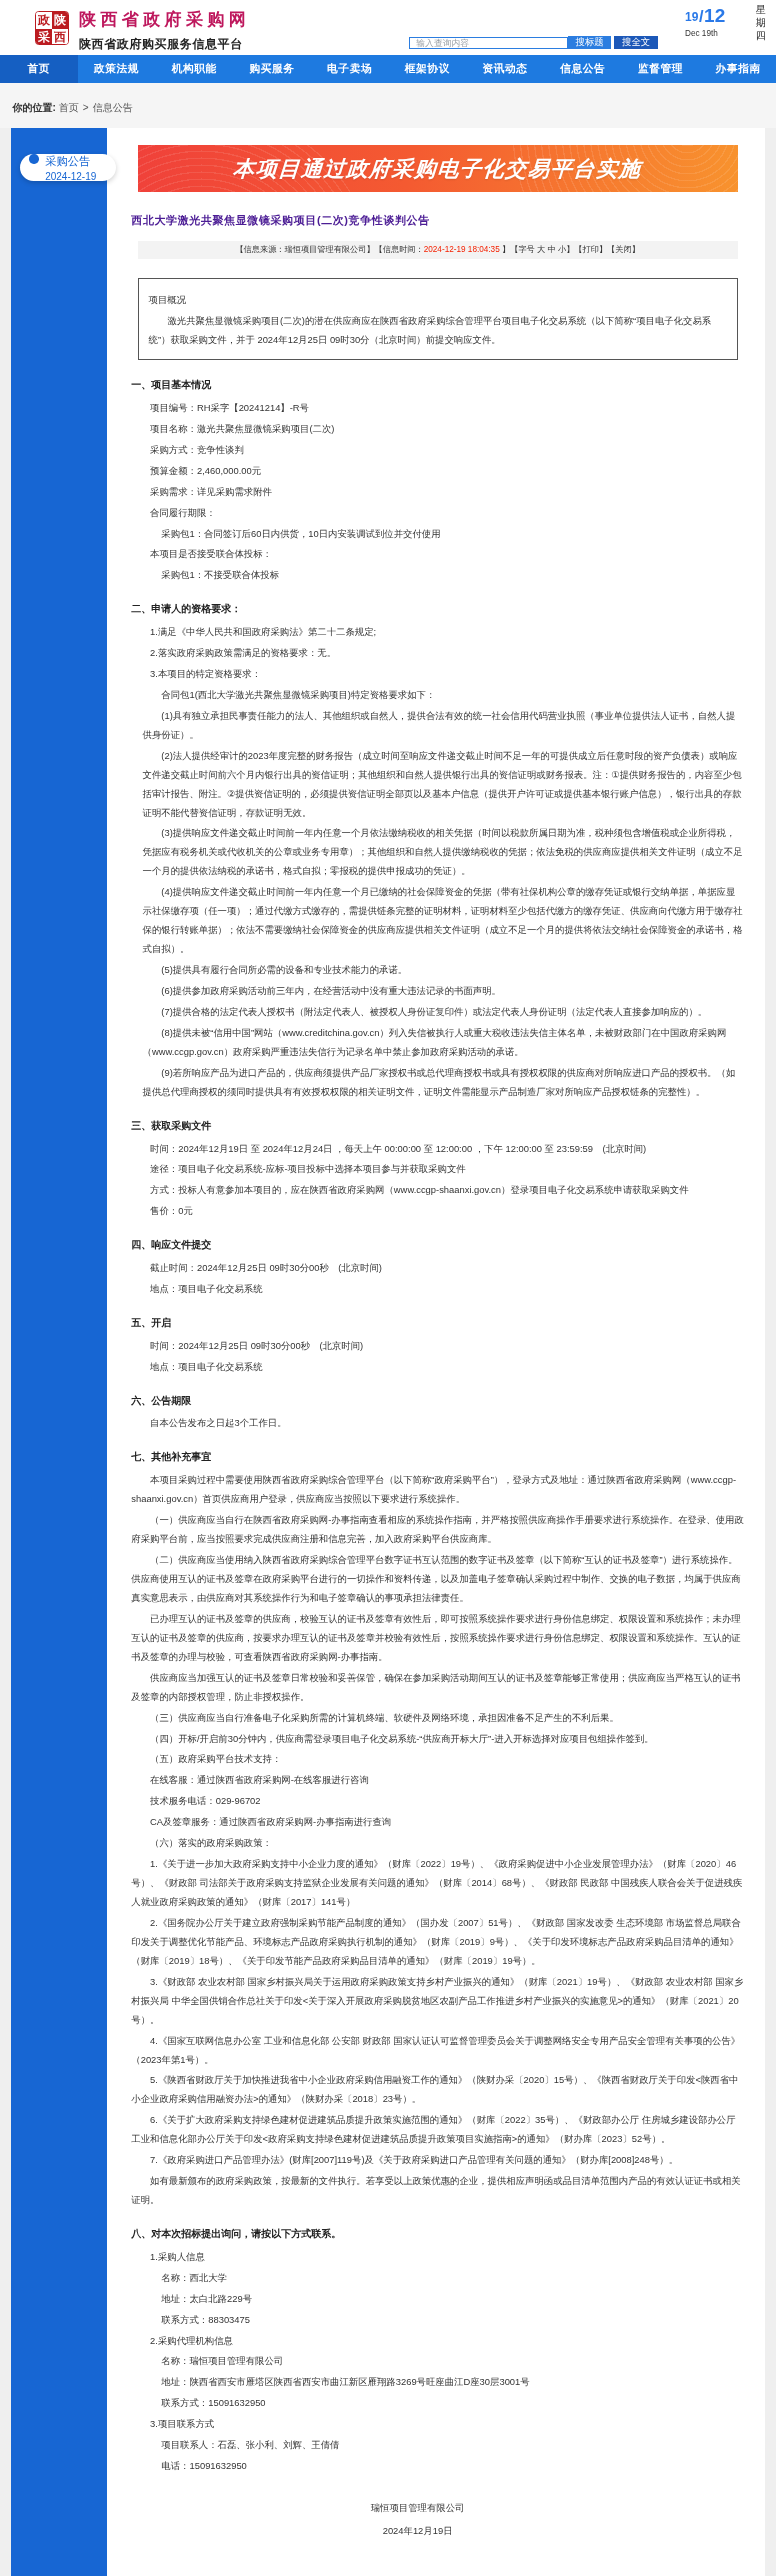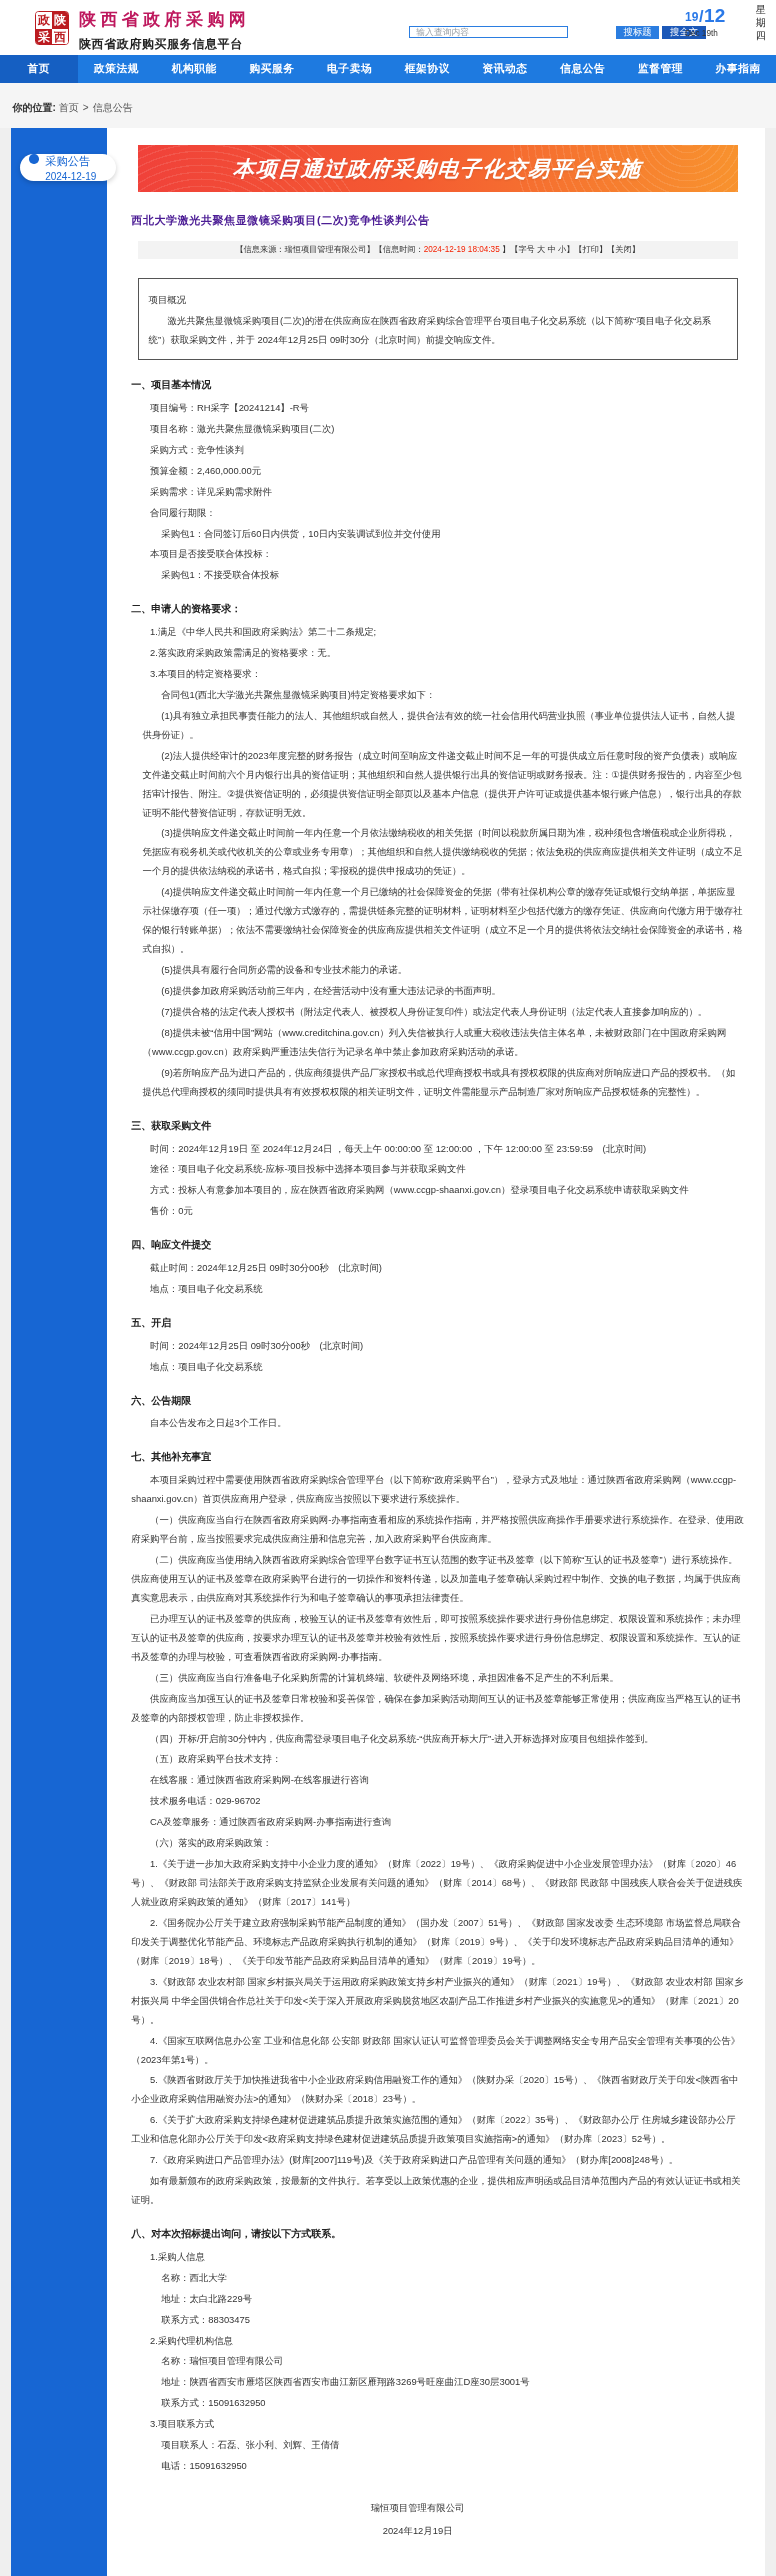--- a/index.html
+++ b/index.html
@@ -14,29 +14,29 @@
     position: absolute; left: 35px; top: 10.7px; width: 34px; height: 34px;
     border: 1.9px solid #bb1b20; border-radius: 3.8px; overflow: hidden;
     display: grid; grid-template-columns: 1fr 1fr; grid-template-rows: 1fr 1fr; background: #fff;
   }
   .seal span { display: flex; align-items: center; justify-content: center; font-size: 12px; font-weight: bold; }
   .seal .r-on-w { background: #fff; color: #bb1b20; }
   .seal .w-on-r { background: #bb1b20; color: #fff; }
   .title-block { position: absolute; left: 79px; top: 8.2px; }
   .site-title { color: #be185d; font-size: 17px; font-weight: bold; letter-spacing: 4.4px; }
   .site-subtitle { color: #222; font-size: 12px; font-weight: bold; margin-top: 4.4px; letter-spacing: 0.6px; }
-  .search { position: absolute; left: 409px; top: 15.7px; display: flex; align-items: center; height: 33px; }
+  .search { position: absolute; left: 409px; top: 15.7px; display: flex; align-items: flex-end; height: 33px; }
   .search input {
     width: 159px; border: 1.3px solid #2b7de0; outline: none; padding: 0 6.3px;
     font-size: 8.8px; color: #555; background: #fff;
     font-family: "Liberation Sans", "DejaVu Sans", sans-serif;
   }
   .search input::placeholder { color: #9aa0a6; }
   .btn-search { border: none; color: #fff; font-size: 9.4px; padding: 0 7.6px; cursor: pointer;
-    font-family: "Liberation Sans", "DejaVu Sans", sans-serif; margin-left: 48px; }
+    font-family: "Liberation Sans", "DejaVu Sans", sans-serif; }
   .btn-title { background: #2b7de0; }
   .btn-full { background: #1c58b8; margin-left: 3.1px; }
   .date-block { position: absolute; left: 685px; top: 5px; color: #2a79e8; }
   .d-top { display: flex; align-items: flex-end; }
   .d-small { font-size: 12px; font-weight: bold; padding-bottom: 2.5px; }
   .d-sep { font-size: 16.4px; font-weight: bold; padding: 0 0.6px; }
   .d-big { font-size: 19px; font-weight: bold; line-height: 21.4px; }
   .d-en { font-size: 8.2px; color: #333; margin-top: 2.5px; }
   .weekday {
     position: absolute; right: 10px; top: 4.4px; width: 12.6px;
@@ -215,22 +215,22 @@
         <h2 class="sec-h">五、开启</h2>
         <p class="body">时间：2024年12月25日 09时30分00秒　(北京时间)</p>
         <p class="body">地点：项目电子化交易系统</p>
         <h2 class="sec-h">六、公告期限</h2>
         <p class="body">自本公告发布之日起3个工作日。</p>
         <h2 class="sec-h">七、其他补充事宜</h2>
         <p class="body">本项目采购过程中需要使用陕西省政府采购综合管理平台（以下简称“政府采购平台”），登录方式及地址：通过陕西省政府采购网（www.ccgp-shaanxi.gov.cn）首页供应商用户登录，供应商应当按照以下要求进行系统操作。</p>
         <p class="body">（一）供应商应当自行在陕西省政府采购网-办事指南查看相应的系统操作指南，并严格按照供应商操作手册要求进行系统操作。在登录、使用政府采购平台前，应当按照要求完成供应商注册和信息完善，加入政府采购平台供应商库。</p>
         <p class="body">（二）供应商应当使用纳入陕西省政府采购综合管理平台数字证书互认范围的数字证书及签章（以下简称“互认的证书及签章”）进行系统操作。供应商使用互认的证书及签章在政府采购平台进行的一切操作和资料传递，以及加盖电子签章确认采购过程中制作、交换的电子数据，均属于供应商真实意思表示，由供应商对其系统操作行为和电子签章确认的事项承担法律责任。</p>
         <p class="body">已办理互认的证书及签章的供应商，校验互认的证书及签章有效性后，即可按照系统操作要求进行身份信息绑定、权限设置和系统操作；未办理互认的证书及签章的供应商，按要求办理互认的证书及签章并校验有效性后，按照系统操作要求进行身份信息绑定、权限设置和系统操作。互认的证书及签章的办理与校验，可查看陕西省政府采购网-办事指南。</p>
+        <p class="body">供应商应当加强互认的证书及签章日常校验和妥善保管，确保在参加采购活动期间互认的证书及签章能够正常使用；供应商应当严格互认的证书及签章的内部授权管理，防止非授权操作。</p>
         <p class="body">（三）供应商应当自行准备电子化采购所需的计算机终端、软硬件及网络环境，承担因准备不足产生的不利后果。</p>
-        <p class="body">供应商应当加强互认的证书及签章日常校验和妥善保管，确保在参加采购活动期间互认的证书及签章能够正常使用；供应商应当严格互认的证书及签章的内部授权管理，防止非授权操作。</p>
         <p class="body">（四）开标/开启前30分钟内，供应商需登录项目电子化交易系统-“供应商开标大厅”-进入开标选择对应项目包组操作签到。</p>
         <p class="body">（五）政府采购平台技术支持：</p>
         <p class="body">在线客服：通过陕西省政府采购网-在线客服进行咨询</p>
         <p class="body">技术服务电话：029-96702</p>
         <p class="body">CA及签章服务：通过陕西省政府采购网-办事指南进行查询</p>
         <p class="body">（六）落实的政府采购政策：</p>
         <p class="body">1.《关于进一步加大政府采购支持中小企业力度的通知》（财库〔2022〕19号）、《政府采购促进中小企业发展管理办法》（财库〔2020〕46号）、《财政部 司法部关于政府采购支持监狱企业发展有关问题的通知》（财库〔2014〕68号）、《财政部 民政部 中国残疾人联合会关于促进残疾人就业政府采购政策的通知》（财库〔2017〕141号）</p>
         <p class="body">2.《国务院办公厅关于建立政府强制采购节能产品制度的通知》（国办发〔2007〕51号）、《财政部 国家发改委 生态环境部 市场监督总局联合印发关于调整优化节能产品、环境标志产品政府采购执行机制的通知》（财库〔2019〕9号）、《关于印发环境标志产品政府采购品目清单的通知》（财库〔2019〕18号）、《关于印发节能产品政府采购品目清单的通知》（财库〔2019〕19号）。</p>
         <p class="body">3.《财政部 农业农村部 国家乡村振兴局关于运用政府采购政策支持乡村产业振兴的通知》（财库〔2021〕19号）、《财政部 农业农村部 国家乡村振兴局 中华全国供销合作总社关于印发&lt;关于深入开展政府采购脱贫地区农副产品工作推进乡村产业振兴的实施意见&gt;的通知》（财库〔2021〕20号）。</p>
         <p class="body">4.《国家互联网信息办公室 工业和信息化部 公安部 财政部 国家认证认可监督管理委员会关于调整网络安全专用产品安全管理有关事项的公告》（2023年第1号）。</p>

